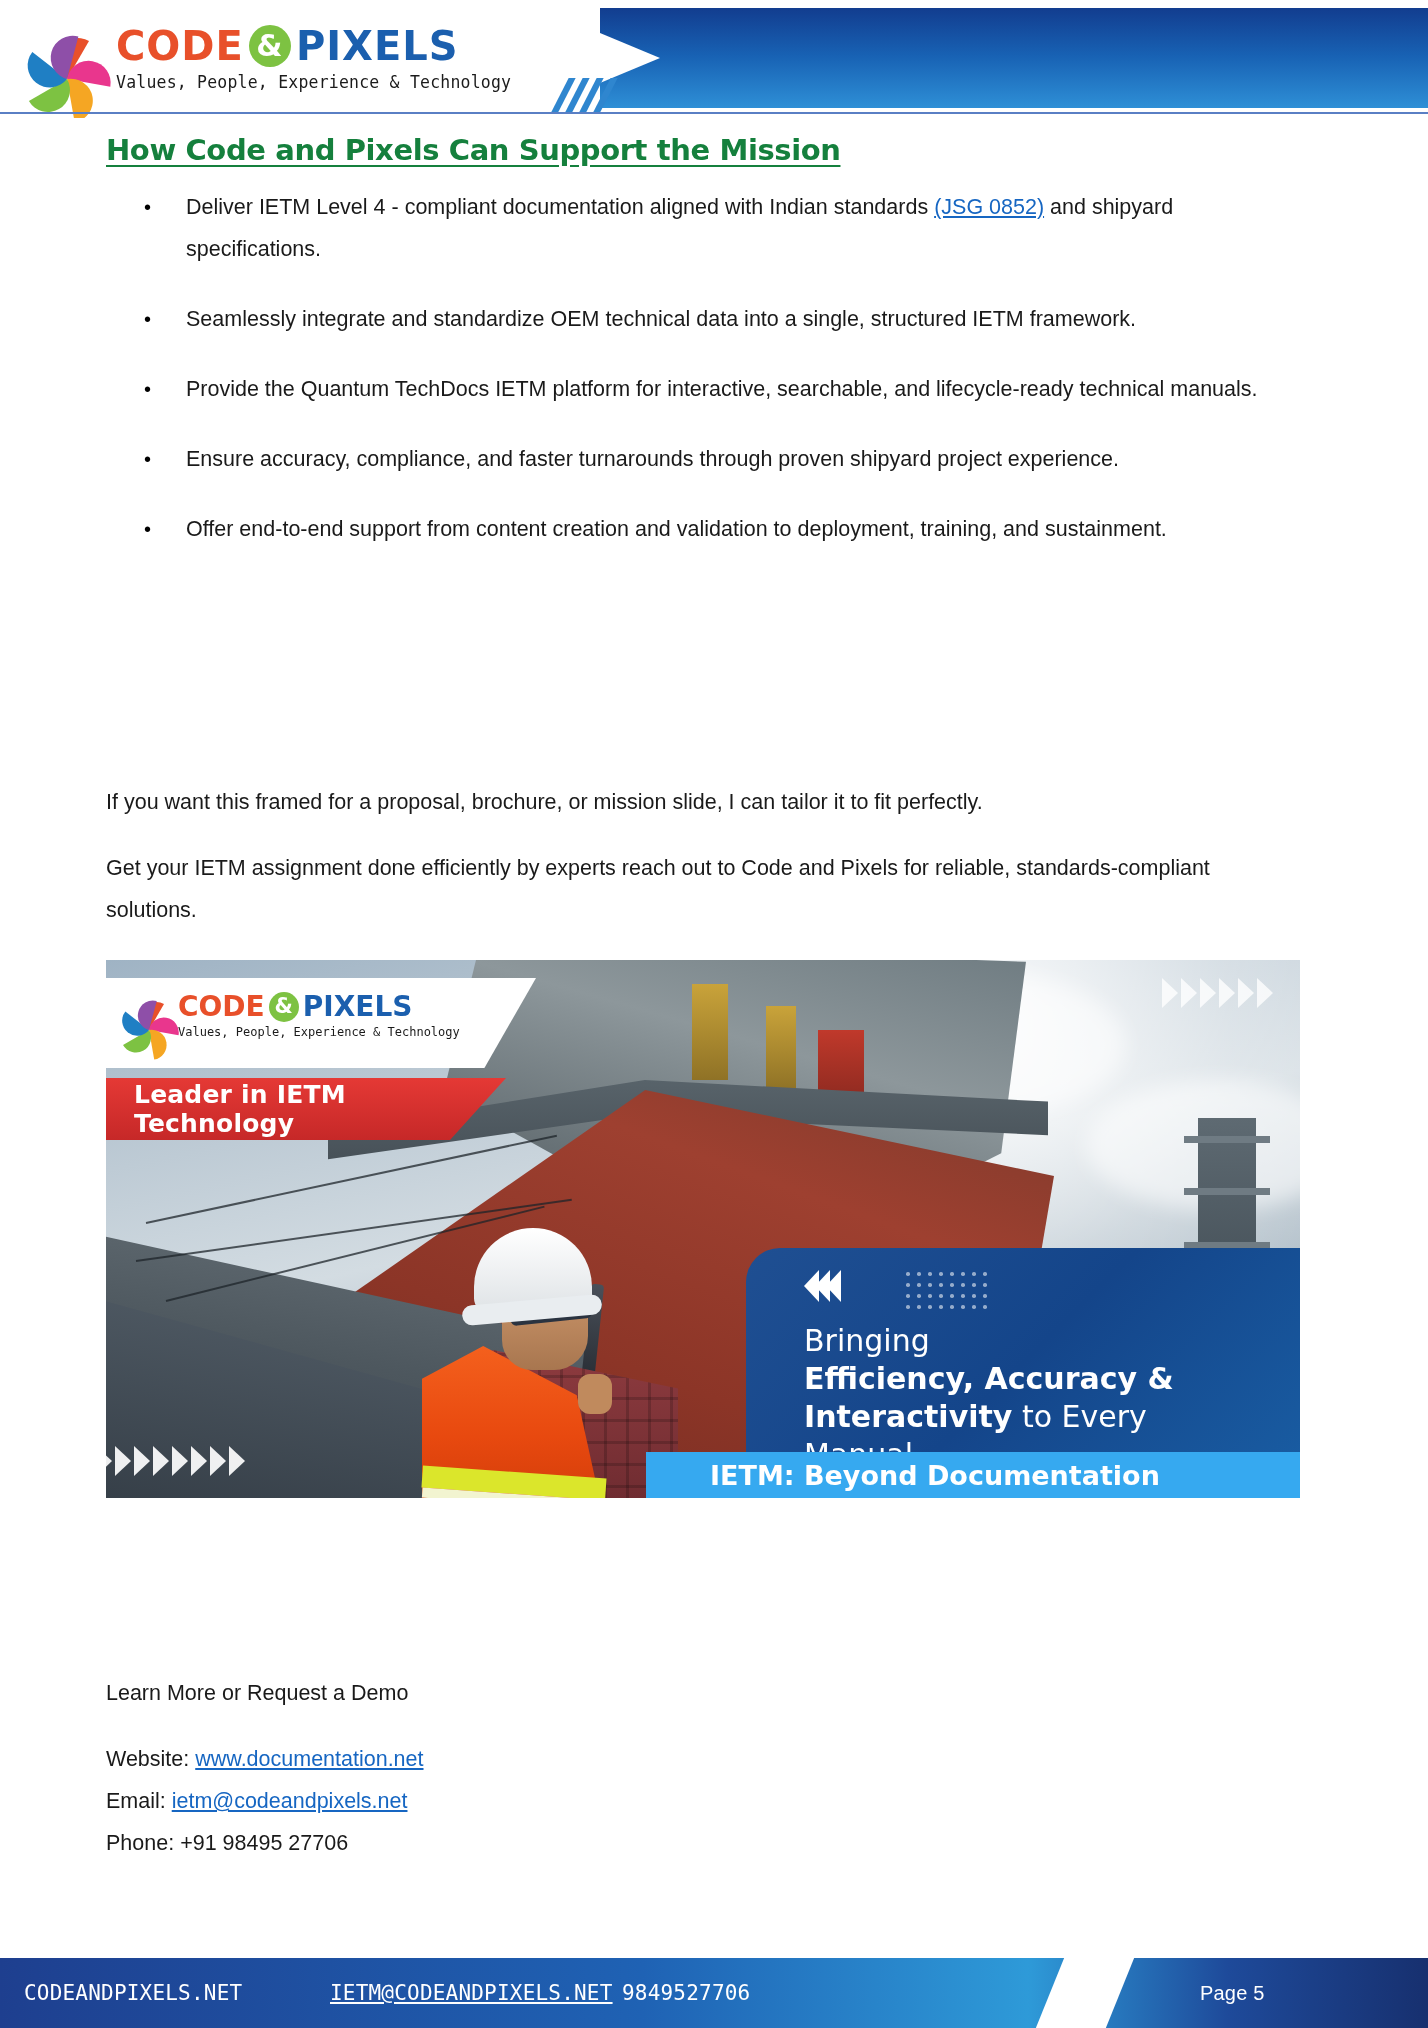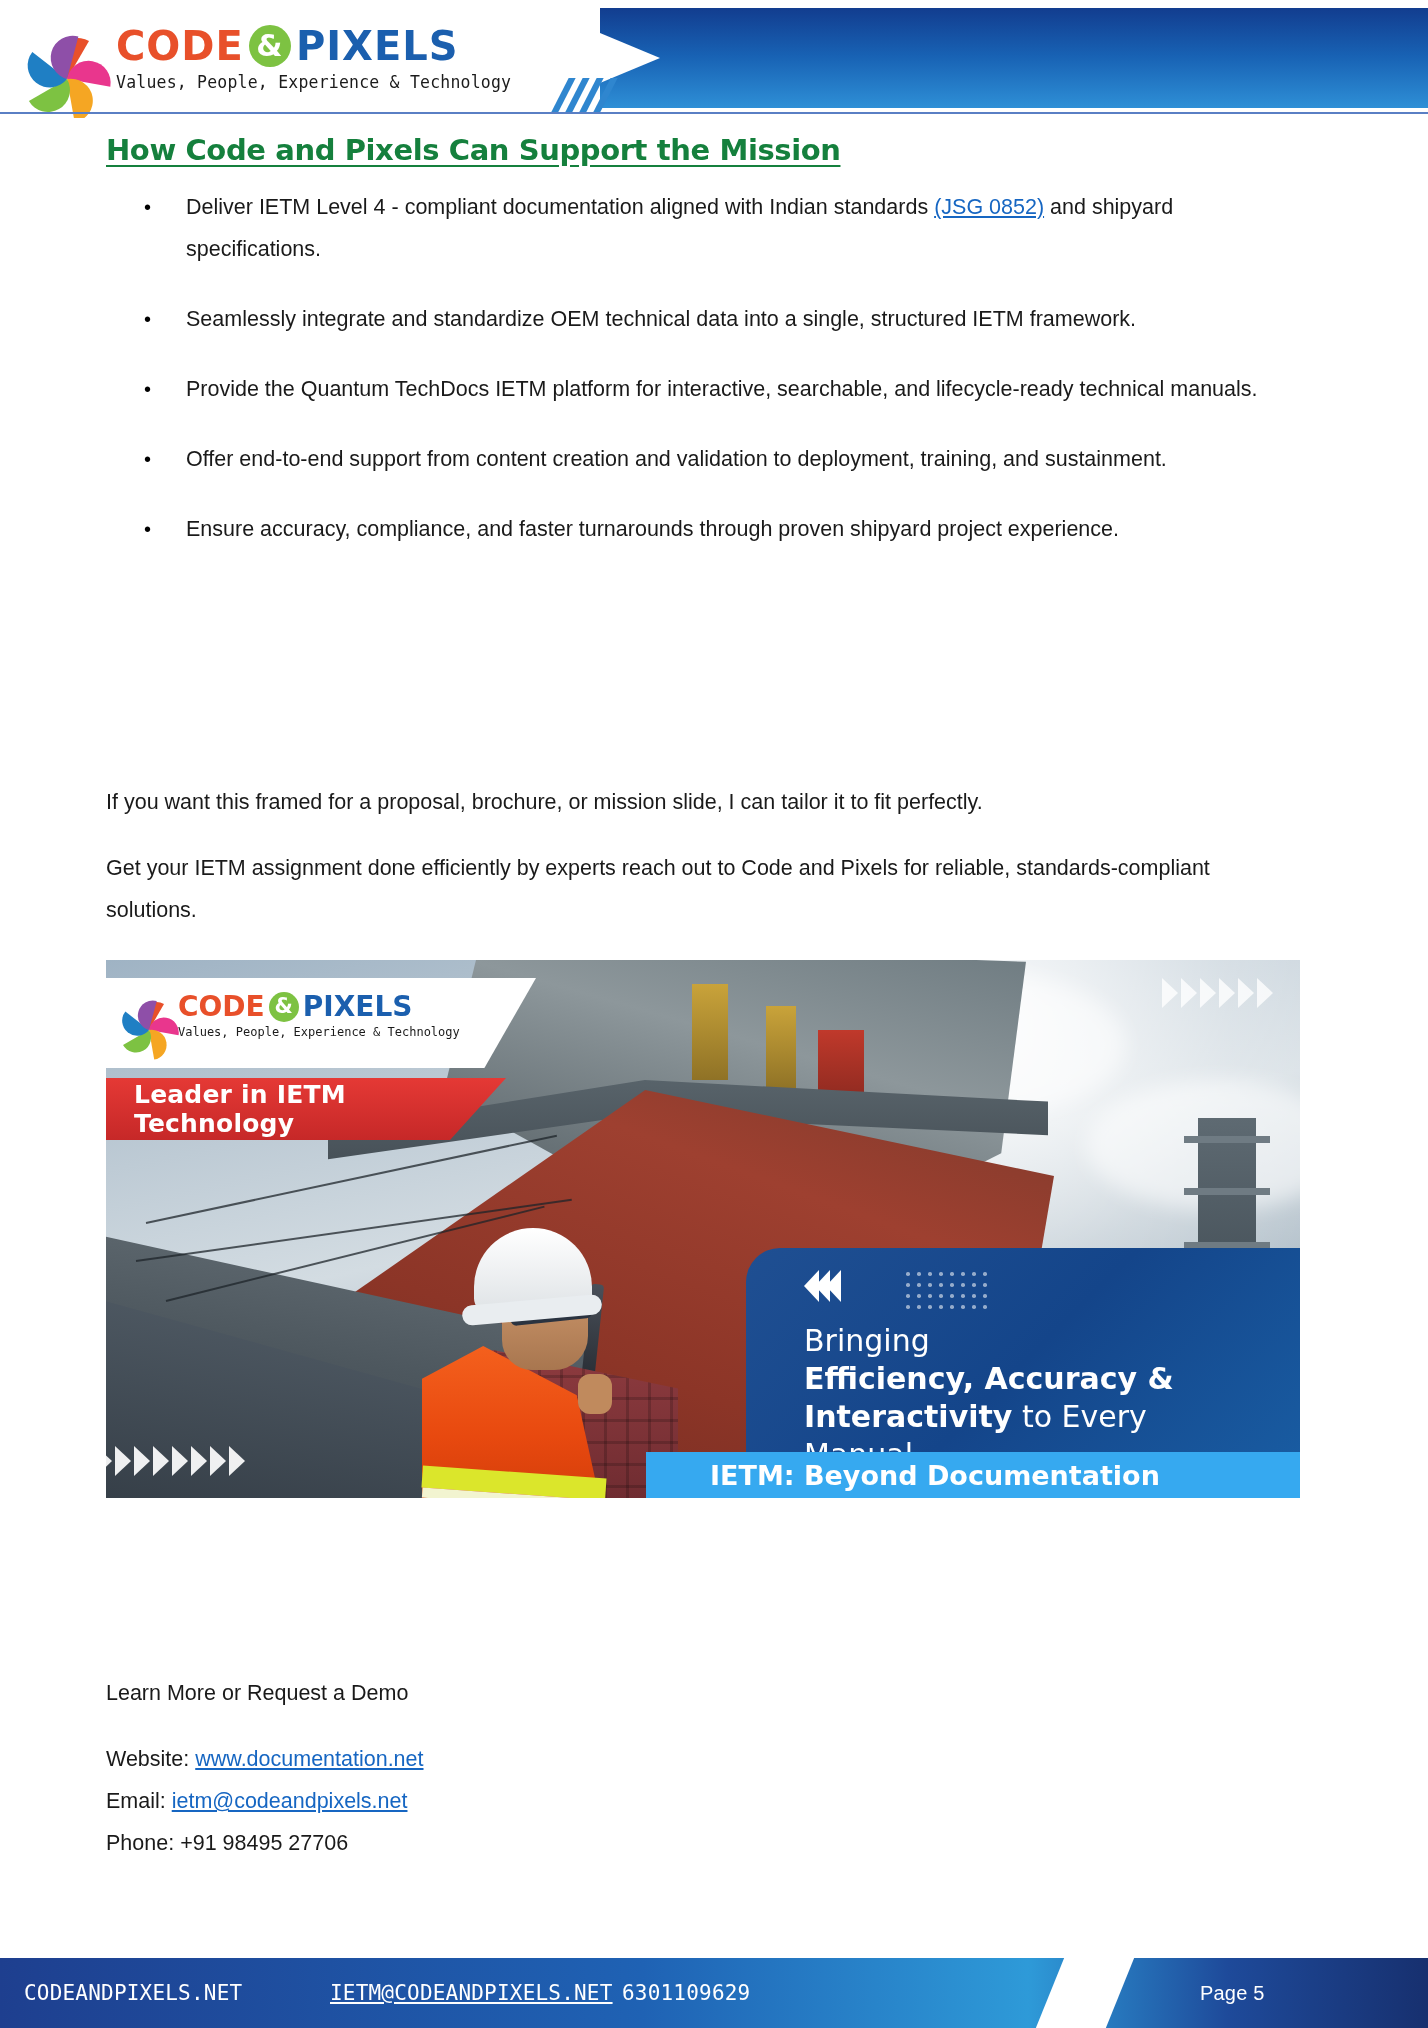--- a/index.html
+++ b/index.html
@@ -537,24 +537,24 @@
     <li>
       <span>Deliver IETM Level 4 - compliant documentation aligned with Indian standards </span><a class="doclink" href="#">(JSG 0852)</a><span> and shipyard specifications.</span>
     </li>
     <li>
       <span>Seamlessly integrate and standardize OEM technical data into a single, structured IETM framework.</span>
     </li>
     <li>
       <span>Provide the Quantum TechDocs IETM platform for interactive, searchable, and lifecycle-ready technical manuals.</span>
     </li>
     <li>
-      <span>Offer end-to-end support from content creation and validation to deployment, training, and sustainment.</span>
+      <span>Ensure accuracy, compliance, and faster turnarounds through proven shipyard project experience.</span>
     </li>
     <li>
-      <span>Ensure accuracy, compliance, and faster turnarounds through proven shipyard project experience.</span>
+      <span>Offer end-to-end support from content creation and validation to deployment, training, and sustainment.</span>
     </li>
   </ul>
 
   <div class="para para-1">If you want this framed for a proposal, brochure, or mission slide, I can tailor it to fit perfectly.</div>
   <div class="para para-2">Get your IETM assignment done efficiently by experts reach out to Code and Pixels for reliable, standards-compliant solutions.</div>
 </div>
 
 <div class="banner">
   <div class="bn-sky"></div>
   <div class="bn-cloud" style="left:700px; top:10px; width:320px; height:150px;"></div>
@@ -703,15 +703,15 @@
   </div>
 </div>
 
 <div class="page-footer">
   <div class="pf-bar"></div>
   <div class="pf-slash"></div>
   <div class="pf-text pf-site">CODEANDPIXELS.NET</div>
   <div class="pf-text pf-email">
     <a href="#">IETM@CODEANDPIXELS.NET</a>
   </div>
-  <div class="pf-text pf-phone">6301109629</div>
+  <div class="pf-text pf-phone">9849527706</div>
   <div class="pf-text pf-page">Page 5</div>
 </div>
 
 </body></html>

